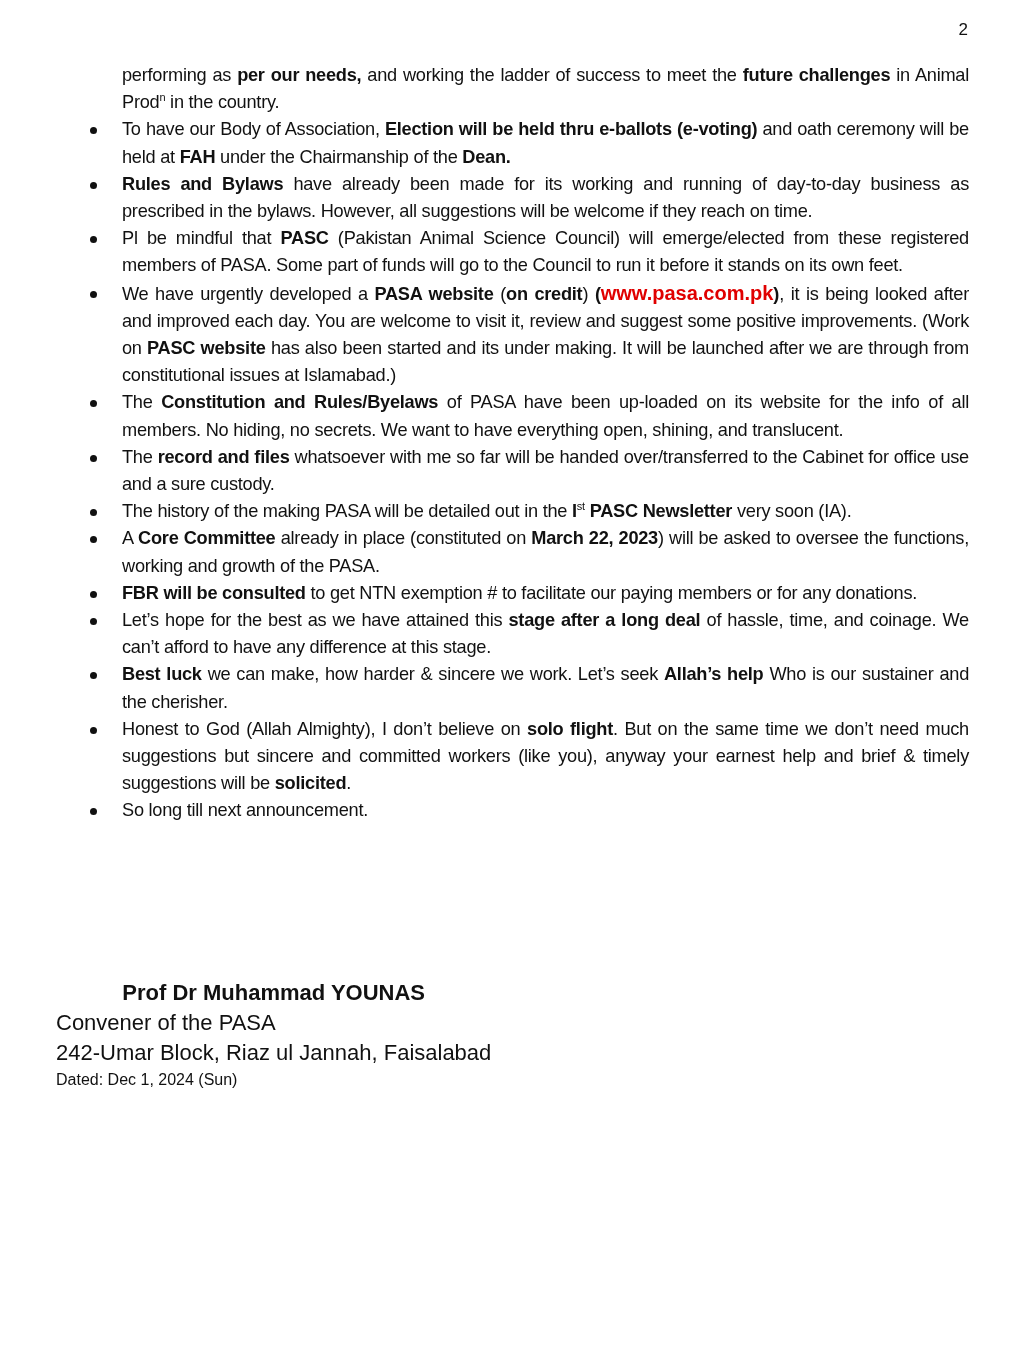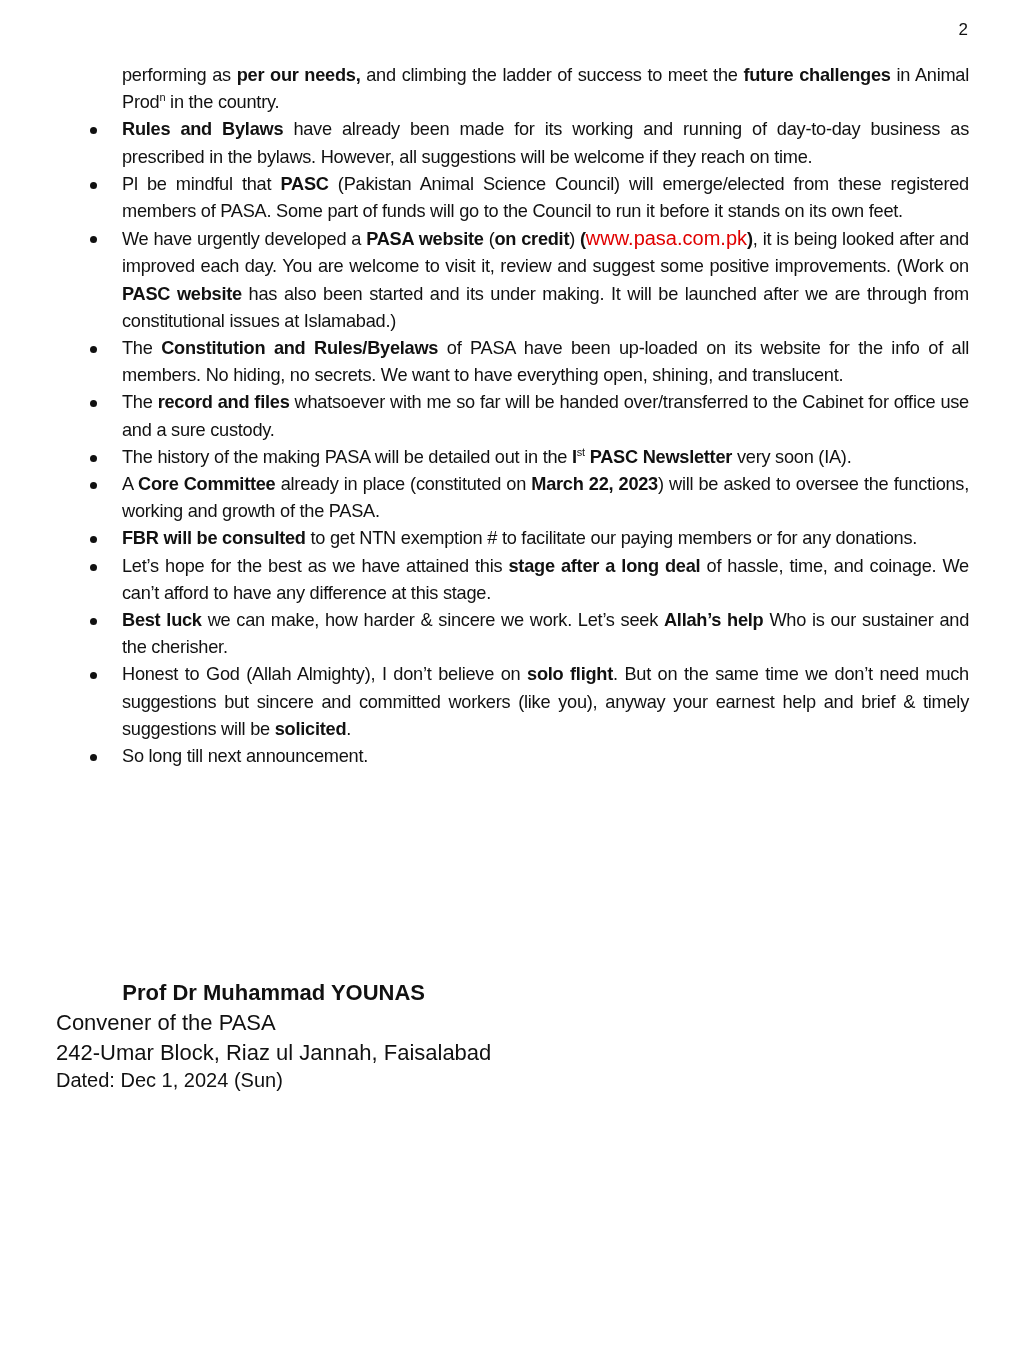--- a/index.html
+++ b/index.html
@@ -17,39 +17,40 @@
       font-size: 18.2px; line-height: 27.2px; text-align: justify;
       letter-spacing: -0.25px;
     }
     .bullets li { position: relative; padding-left: 34px; }
     .bullets li.cont { padding-left: 34px; }
     .bullet-dot {
       position: absolute; left: 2px; top: 11px; width: 7px; height: 7px;
       border-radius: 50%; background: #111;
     }
     b { font-weight: bold; }
-    .red-link { color: #e00000; font-weight: normal; font-size: 20px; letter-spacing: 0; }
+    .red-link { color: #e00000; font-weight: bold; font-size: 20px; letter-spacing: 0; }
     sup { font-size: 11px; line-height: 0; }
     .signature {
       position: absolute; top: 978px; left: 56px;
       font-size: 22px; line-height: 30px;
     }
     .signature .name { font-weight: bold; text-align: center; }
-    .signature .dated { font-size: 20px; line-height: 24px; }
+    .signature .dated { font-size: 16px; line-height: 24px; }
   </style>
 </head>
 <body>
 
 <div class="page-number">2</div>
 
 <ul class="bullets">
   <li class="cont">
-    <span>performing as </span><b>per our needs,</b><span> and climbing the ladder of success to meet the </span><b>future challenges</b><span> in Animal Prod</span><sup>n</sup><span> in the country.</span>
+    <span>performing as </span><b>per our needs,</b><span> and working the ladder of success to meet the </span><b>future challenges</b><span> in Animal Prod</span><sup>n</sup><span> in the country.</span>
   </li>
 
+  <li><span class="bullet-dot"></span><span>To have our Body of Association, </span><b>Election will be held thru e-ballots (e-voting)</b><span> and oath ceremony will be held at </span><b>FAH</b><span> under the Chairmanship of the </span><b>Dean.</b></li>
 
   <li><span class="bullet-dot"></span><b>Rules and Bylaws</b><span> have already been made for its working and running of day-to-day business as prescribed in the bylaws. However, all suggestions will be welcome if they reach on time.</span></li>
 
   <li><span class="bullet-dot"></span><span>Pl be mindful that </span><b>PASC</b><span> (Pakistan Animal Science Council) will emerge/elected from these registered members of PASA. Some part of funds will go to the Council to run it before it stands on its own feet.</span></li>
 
   <li><span class="bullet-dot"></span><span>We have urgently developed a </span><b>PASA website</b><span> (</span><b>on credit</b><span>) </span><b>(</b><a class="red-link">www.pasa.com.pk</a><b>)</b><span>, it is being looked after and improved each day. You are welcome to visit it, review and suggest some positive improvements. (Work on </span><b>PASC website</b><span> has also been started and its under making. It will be launched after we are through from constitutional issues at Islamabad.)</span></li>
 
   <li><span class="bullet-dot"></span><span>The </span><b>Constitution and Rules/Byelaws</b><span> of PASA have been up-loaded on its website for the info of all members. No hiding, no secrets. We want to have everything open, shining, and translucent.</span></li>
 
   <li><span class="bullet-dot"></span><span>The </span><b>record and files</b><span> whatsoever with me so far will be handed over/transferred to the Cabinet for office use and a sure custody.</span></li>

